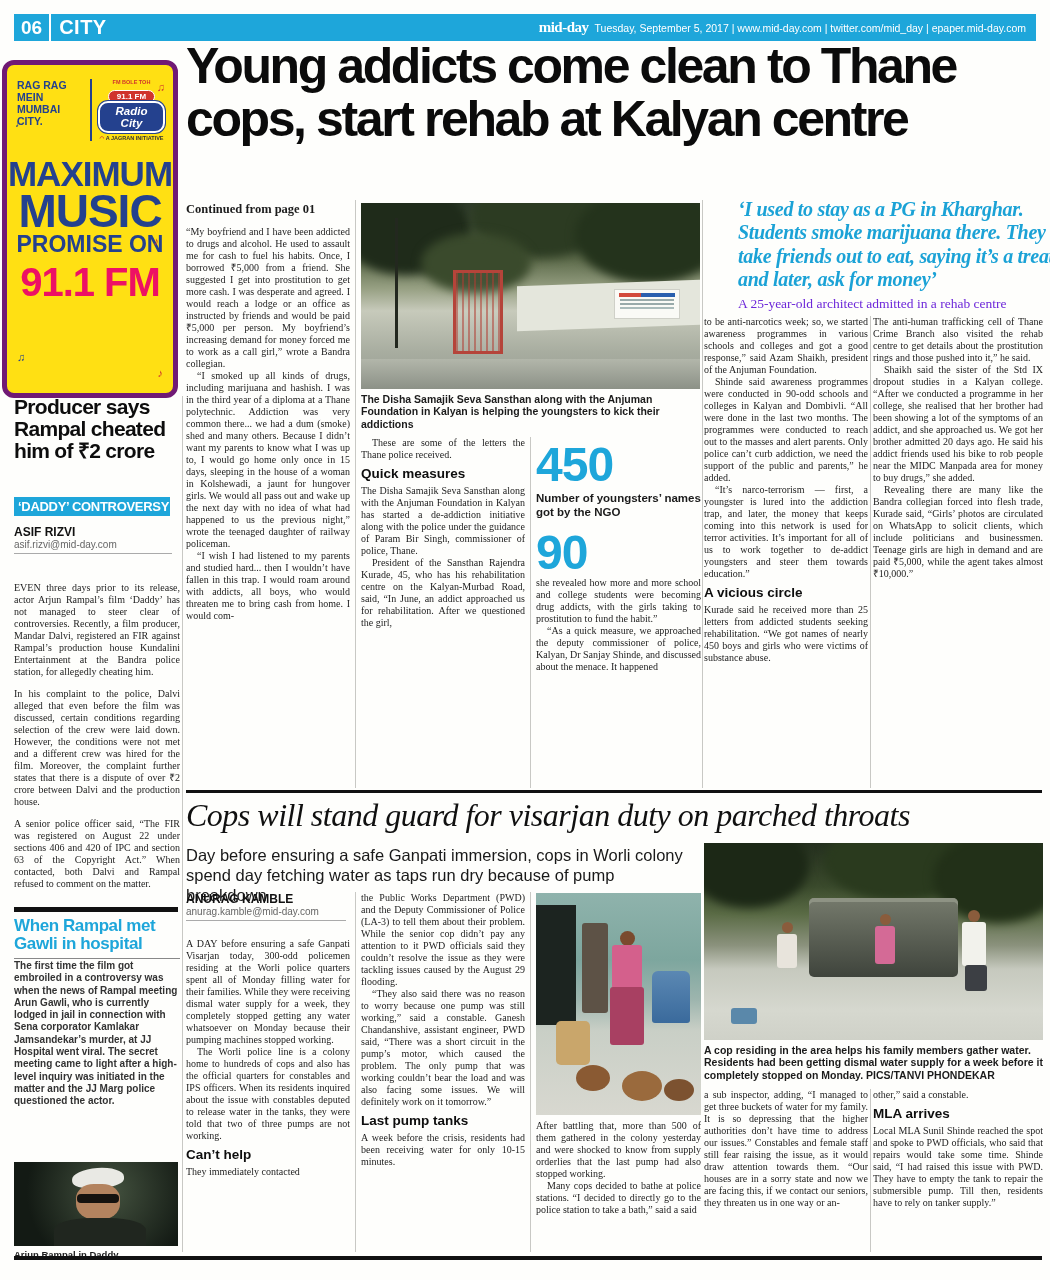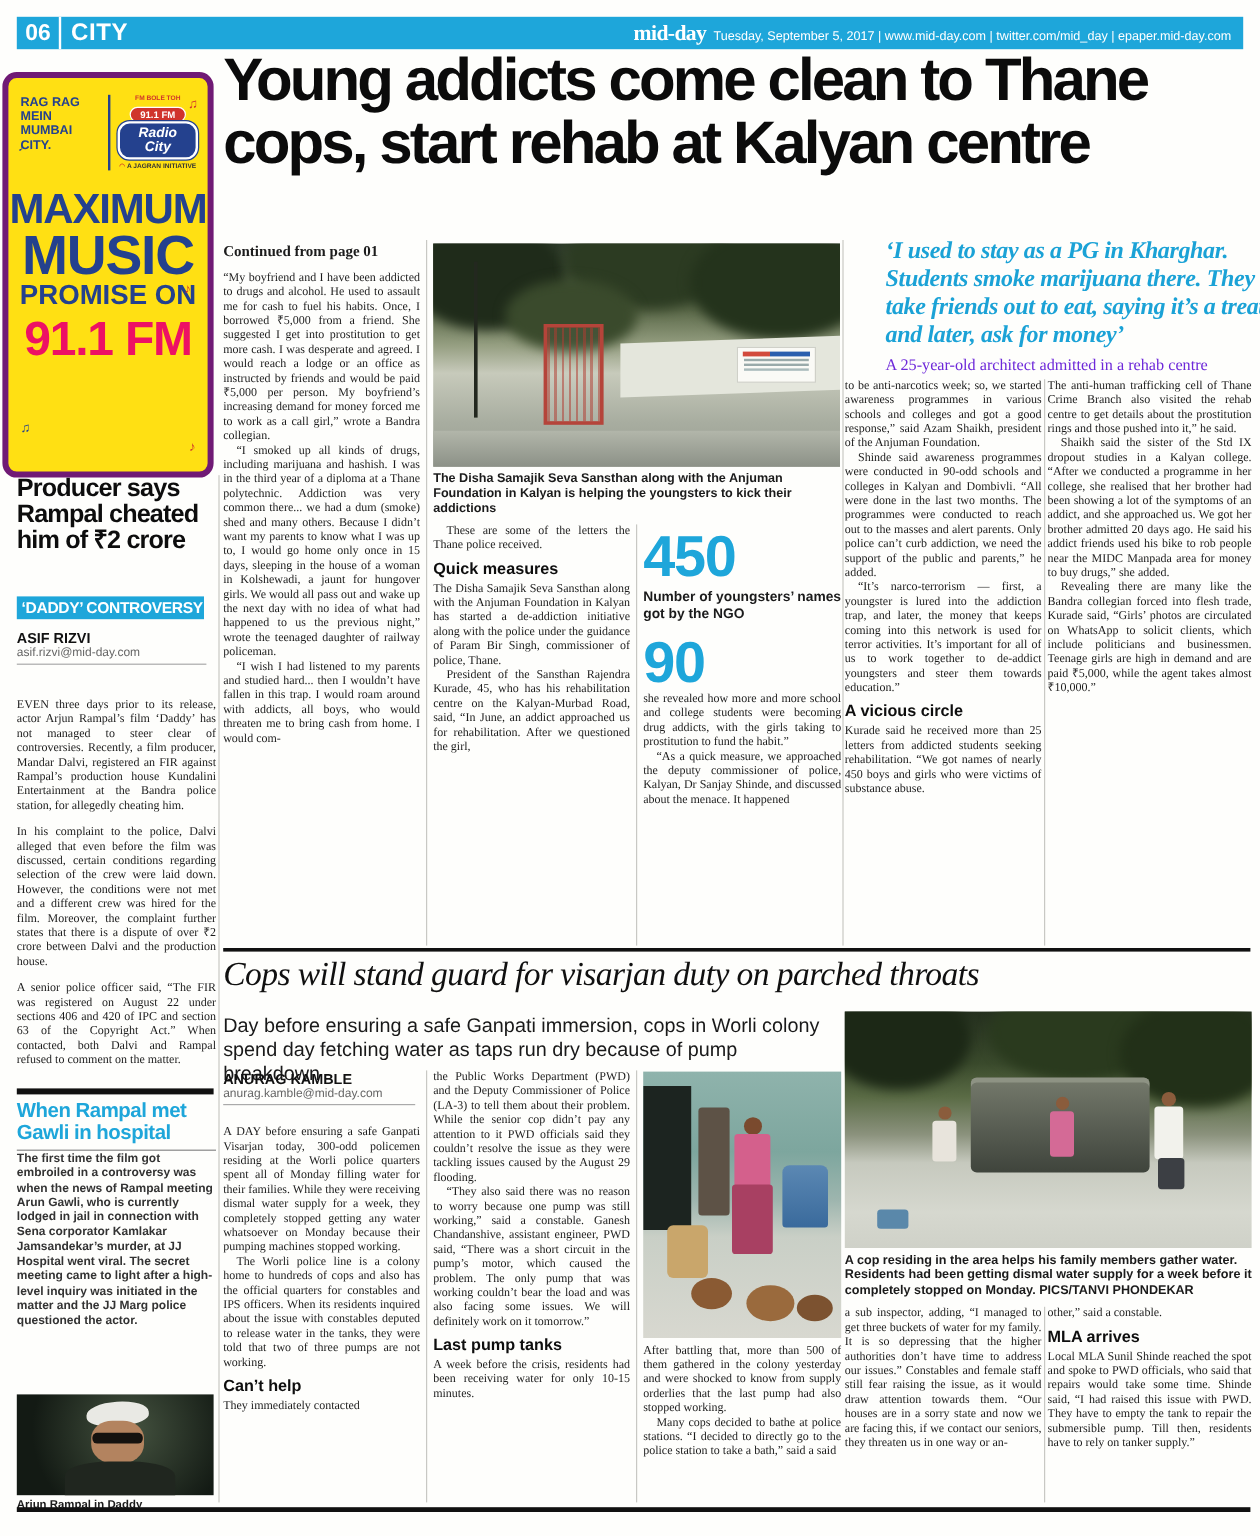--- a/index.html
+++ b/index.html
@@ -4,21 +4,21 @@
 <style>
   html,body{margin:0;padding:0;background:#e8e8e8;}
   .page{position:relative;width:1050px;height:1280px;background:#fefefc;margin:0 auto;overflow:hidden;
         font-family:"Liberation Sans",sans-serif;color:#1a1a1a;}
   
   .masthead{position:absolute;left:14px;top:14px;width:1022px;height:27px;background:#1ea6da;
             display:flex;align-items:center;color:#fff;justify-content:space-between;}
   .pageno{font-size:19px;font-weight:bold;padding:0 7px;border-right:2px solid #fff;line-height:27px;}
   .section{font-size:20px;font-weight:bold;letter-spacing:.5px;padding-left:8px;}
   .mast-right{margin-left:auto;padding-right:10px;font-size:10.5px;display:flex;align-items:baseline;gap:6px;}
-  .brand{font-family:"Liberation Serif",serif;font-weight:bold;font-size:18px;letter-spacing:-.5px;}
+  .brand{font-family:"Liberation Serif",serif;font-weight:bold;font-size:15px;letter-spacing:-.5px;}
   
   .ad{position:absolute;left:2px;top:60px;width:166px;height:328px;background:#ffe013;border-radius:12px;
       overflow:hidden;border:5px solid #701a75;}
   .ad-top{display:flex;padding:14px 8px 2px 10px;}
   .ad-tag{color:#24418e;font-weight:bold;font-size:10.5px;line-height:1.15;width:72px;border-right:2px solid #24418e;padding-right:4px;}
   .ad-logo{padding-left:6px;text-align:center;width:70px;}
   .fm-bole{color:#d0342c;font-size:5.5px;font-weight:bold;}
   .pill{background:#d0342c;color:#fff;font-size:8px;font-weight:bold;border-radius:7px;padding:1px 8px;display:inline-block;border:1px solid #fff;}
   .rcity{background:#24418e;color:#fff;font-style:italic;font-weight:bold;font-size:11.5px;border-radius:10px;
          padding:2px 7px;margin-top:-2px;display:inline-block;border:2px solid #fff;box-shadow:0 0 0 1px #24418e;}
@@ -62,21 +62,21 @@
   .photo{position:absolute;overflow:hidden;background:#9aa08e;}
   .blob{position:absolute;border-radius:50%;filter:blur(5px);}
   .quote{position:absolute;left:704px;top:198px;width:340px;margin-left:34px;}
   .quote-text{color:#1ba2d6;font-family:"Liberation Serif",serif;font-style:italic;font-weight:bold;
               font-size:20px;line-height:1.17;letter-spacing:-.3px;}
   .quote-attrib{font-family:"Liberation Serif",serif;font-size:13.5px;color:#6d28d9;margin-top:4px;}
   .stat-num{color:#1ea6da;font-weight:bold;font-size:48px;line-height:1;letter-spacing:-1px;}
   .stat-label{font-weight:bold;font-size:11.5px;line-height:1.18;color:#1b1b1b;margin:3px 0 10px;}
   
   .bot-headline{position:absolute;left:186px;top:797px;width:858px;font-family:"Liberation Serif",serif;
-                font-style:italic;font-size:28px;letter-spacing:-.5px;color:#101010;}
+                font-style:italic;font-size:32px;letter-spacing:-.5px;color:#101010;}
   .standfirst{position:absolute;left:186px;top:845px;width:512px;font-size:16.5px;line-height:1.22;color:#191919;}
   .byline2{position:absolute;left:186px;top:892px;width:160px;}
   .photo-caption{position:absolute;}
   .credit{font-weight:bold;}
   
   .wallband{position:absolute;background:#e4e6dc;}
   .gate{position:absolute;border:3px solid #b5443a;background:repeating-linear-gradient(90deg,rgba(181,68,58,.55) 0 2px,rgba(255,255,255,.05) 2px 6px);}
   .banner{position:absolute;background:#fafaf6;border:1px solid #cfd0c8;}
   .fig{position:absolute;border-radius:3px;}
   .head{position:absolute;border-radius:50%;background:#8a5c3c;}

